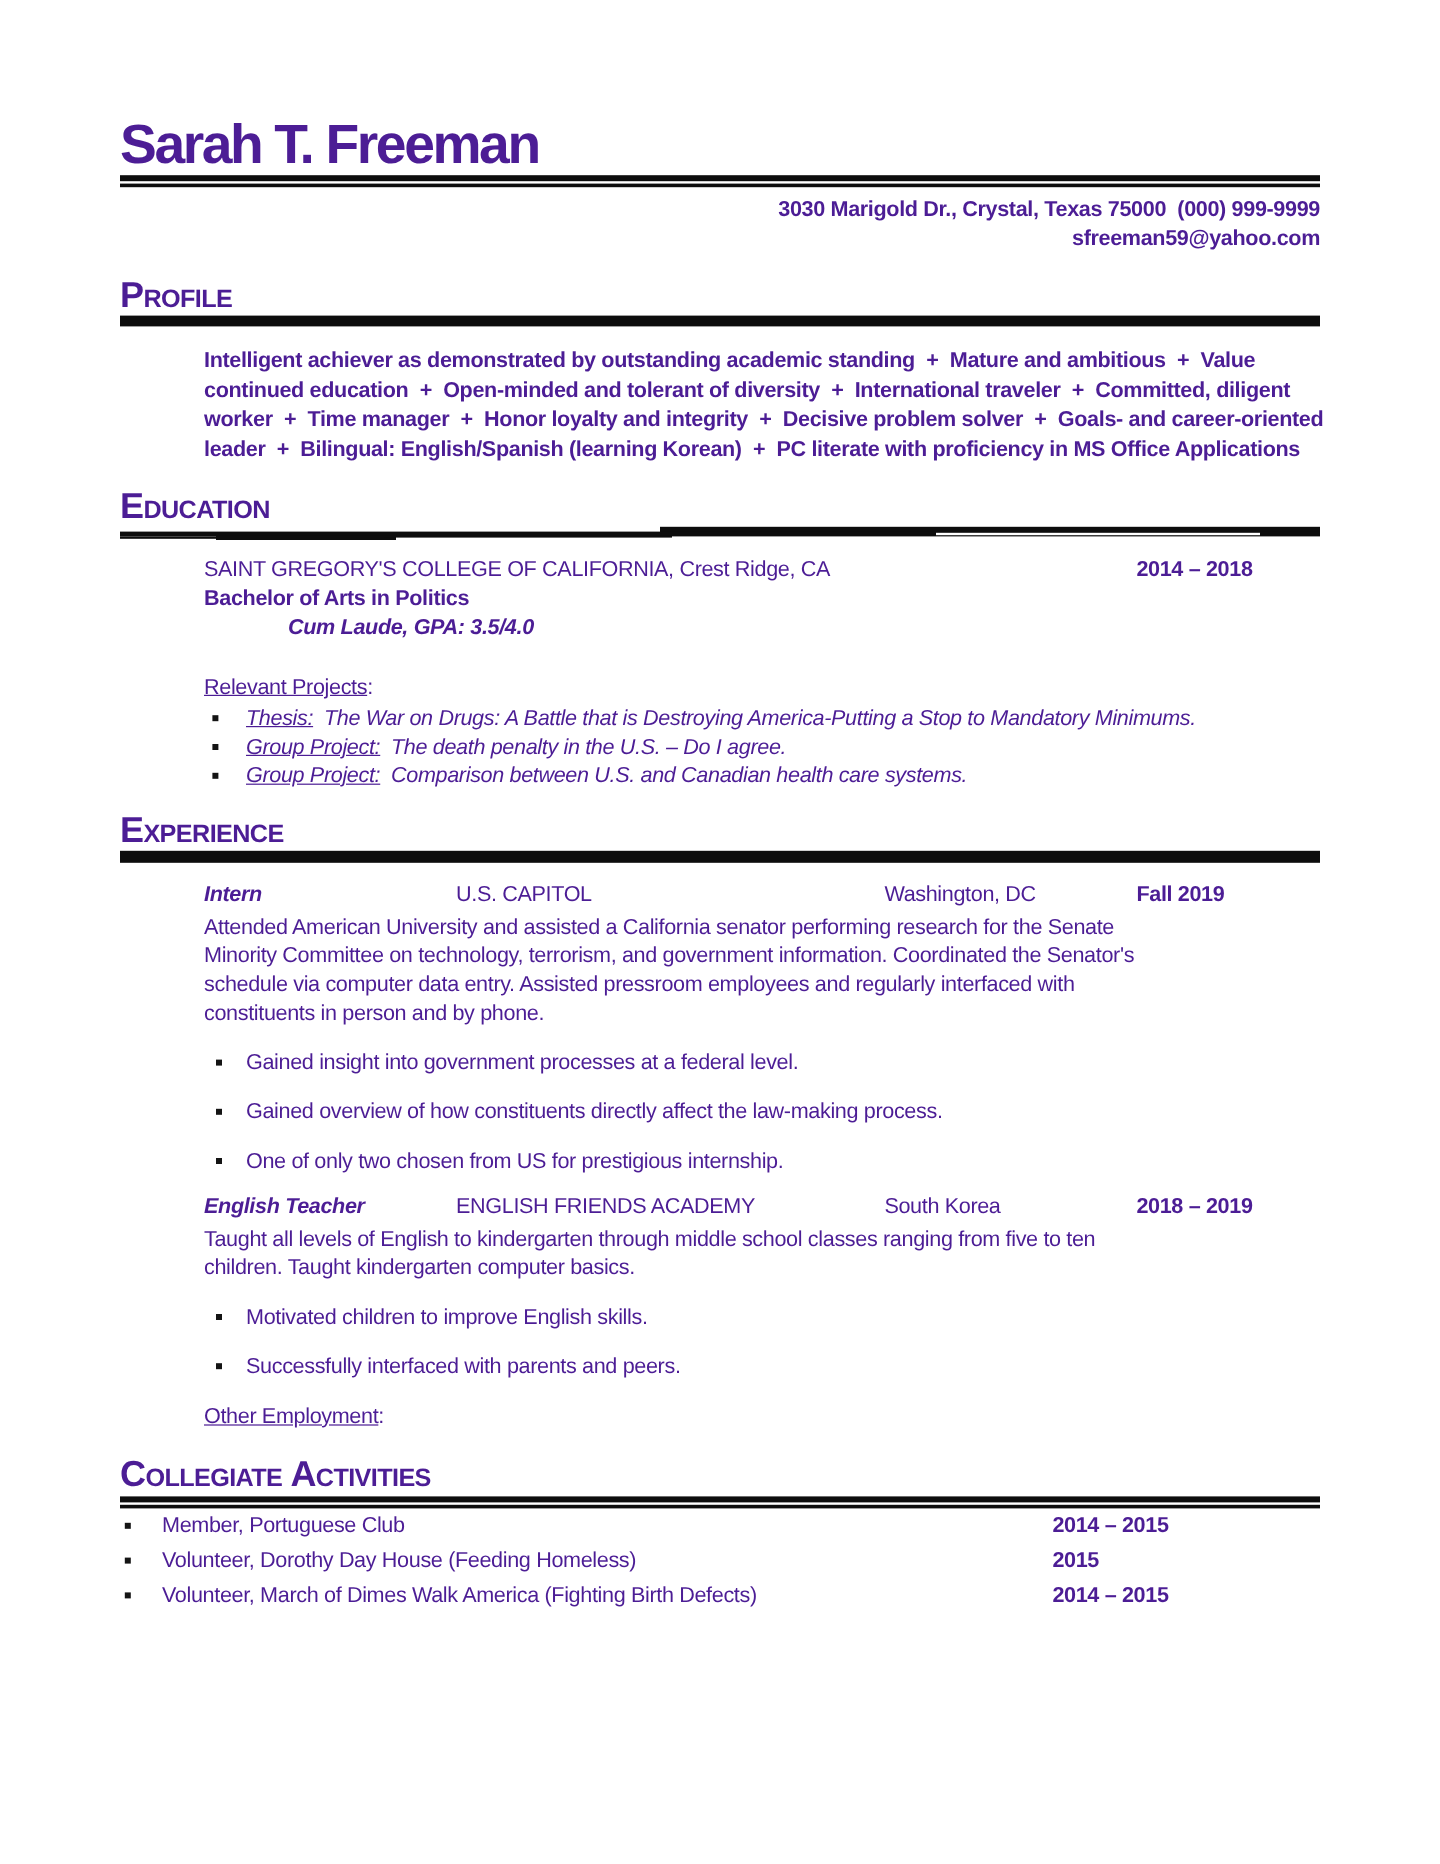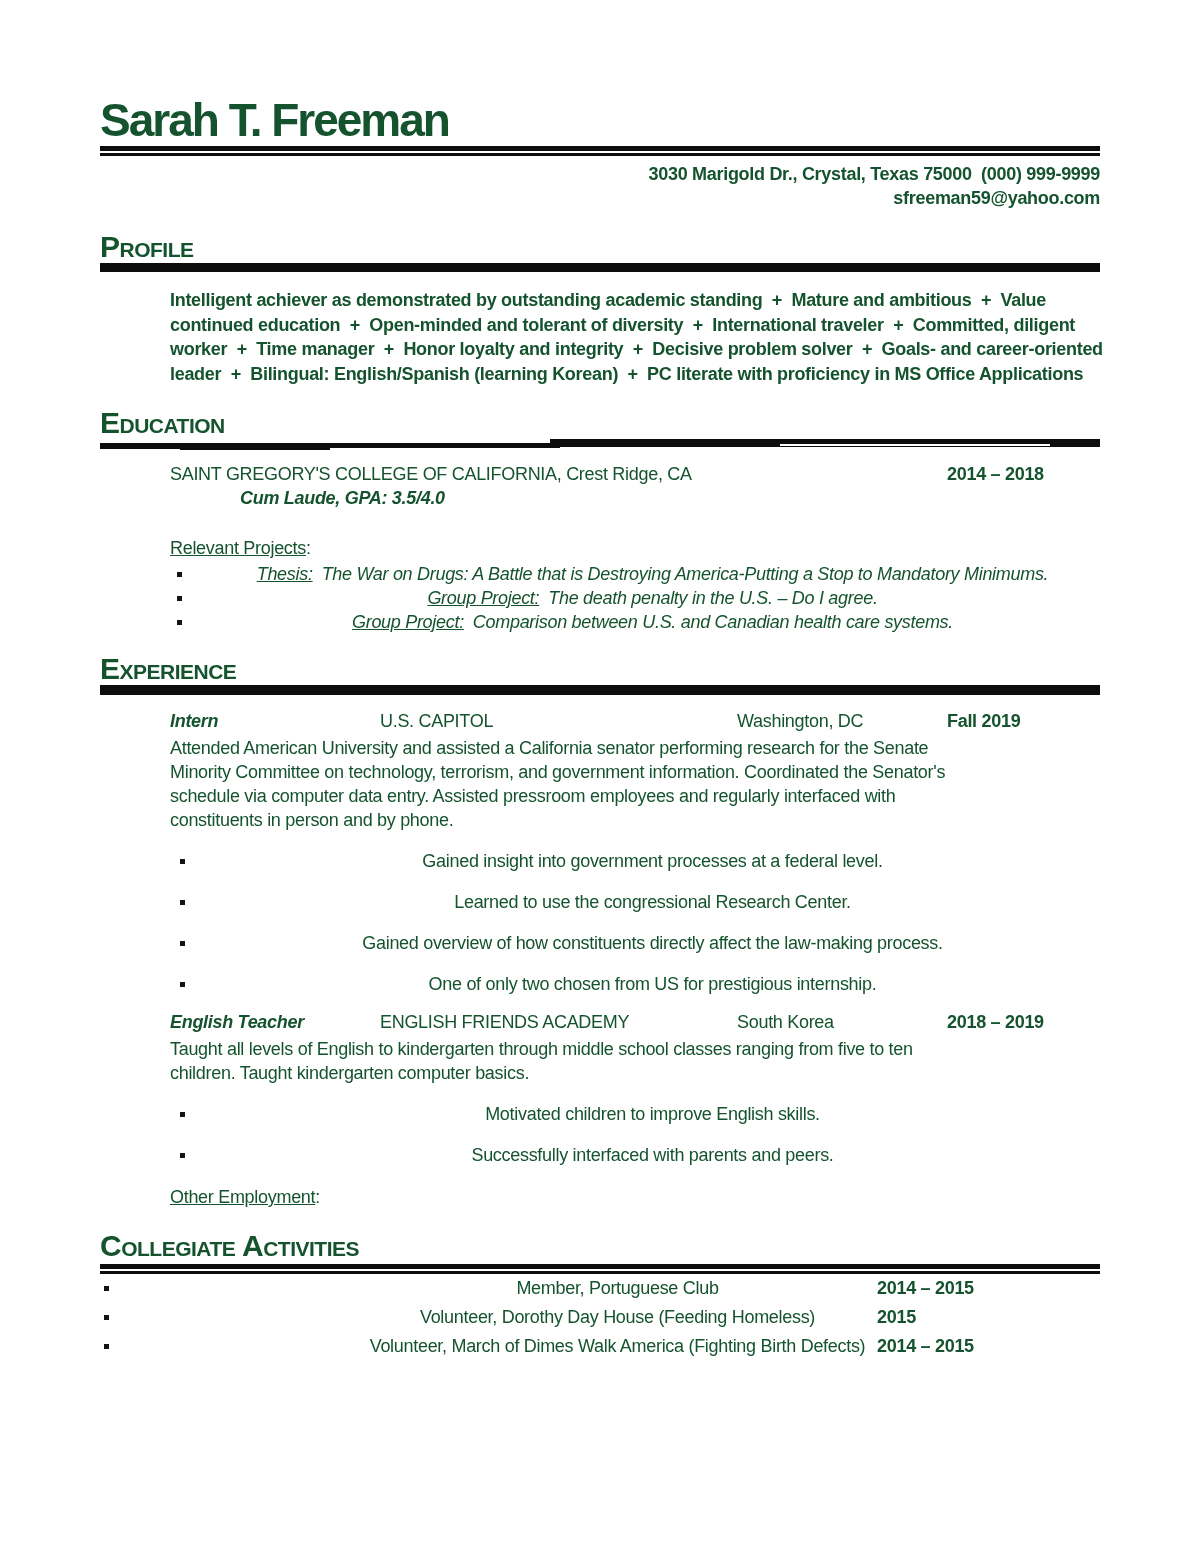--- a/index.html
+++ b/index.html
@@ -1,21 +1,21 @@
 <!DOCTYPE html>
 <html><head>
 <meta charset="utf-8">
 <style>
   html,body { margin:0; padding:0; background:#e8e8e8; }
   .page {
     position:relative;
     width:1200px; height:1553px;
     margin:0 auto;
     background:#ffffff;
-    color:#14532d;
+    color:#4c1d95;
     font-family:"Liberation Sans","DejaVu Sans",sans-serif;
     font-size:18px;
     letter-spacing:-0.3px;
     overflow:hidden;
   }
   .content { width:1000px; margin:0 100px; padding-top:96px; }
 
   
   .name {
     margin:0; font-size:46px; font-weight:bold; letter-spacing:-2px; line-height:48px;
@@ -54,21 +54,21 @@
 
   .profile-text {
     margin:16px 0 0 70px; width:935px; font-weight:bold;
     line-height:24.5px; white-space:pre-wrap;
   }
 
   
   .edu-block { margin-top:12px; line-height:24px; }
   .honors { font-weight:bold; font-style:italic; margin-left:70px; }
   .proj-label-row { margin-top:26px; line-height:24px; }
-  ul.plain { list-style:none; margin:2px 0 0 0; padding:0;text-align:center; }
+  ul.plain { list-style:none; margin:2px 0 0 0; padding:0; }
   .bullet-row { position:relative; line-height:24px; }
   .sq { position:absolute; width:5px; height:5px; background:#141414; top:10px; }
   .proj-item { padding-left:105px; font-style:italic; }
   .proj-item .sq { left:77px; }
   .proj-label { font-style:italic; text-decoration:underline; margin-right:9px; }
 
   
   .job { margin-top:14px; }
   .job-head {
     display:grid; grid-template-columns:210px 357px 210px auto;
@@ -115,20 +115,21 @@
         <span class="rb4"></span>
           <span class="rb5"></span>
           <span class="rb-white"></span>
       </div>
     </div>
     <div class="edu-block indent">
       <div class="rel">
         <span>SAINT GREGORY'S COLLEGE OF CALIFORNIA, Crest Ridge, CA</span>
         <span class="date">2014 – 2018</span>
       </div>
+      <div class="b">Bachelor of Arts in Politics</div>
       <div class="honors">Cum Laude, GPA: 3.5/4.0</div>
       <div class="proj-label-row">
         <span class="u">Relevant Projects</span><span>:</span>
       </div>
       <ul class="plain" style="margin-left:-70px;">
         <li class="bullet-row proj-item">
           <span class="sq"></span>
           <span class="proj-label">Thesis:</span><span>The War on Drugs: A Battle that is Destroying America-Putting a Stop to Mandatory Minimums.</span>
         </li>
         <li class="bullet-row proj-item">
@@ -150,21 +151,20 @@
     <div class="job indent">
       <div class="job-head">
         <span class="jtitle">Intern</span>
         <span>U.S. CAPITOL</span>
         <span>Washington, DC</span>
         <span class="jdate">Fall 2019</span>
       </div>
       <p class="job-summary">Attended American University and assisted a California senator performing research for the Senate Minority Committee on technology, terrorism, and government information. Coordinated the Senator's schedule via computer data entry. Assisted pressroom employees and regularly interfaced with constituents in person and by phone.</p>
       <ul class="plain job-bullets" style="margin-left:-70px;">
         <li class="bullet-row"><span class="sq"></span><span>Gained insight into government processes at a federal level.</span></li>
-        <li class="bullet-row"><span class="sq"></span><span>Learned to use the congressional Research Center.</span></li>
         <li class="bullet-row"><span class="sq"></span><span>Gained overview of how constituents directly affect the law-making process.</span></li>
         <li class="bullet-row"><span class="sq"></span><span>One of only two chosen from US for prestigious internship.</span></li>
       </ul>
     </div>
 
     <div class="job indent">
       <div class="job-head">
         <span class="jtitle">English Teacher</span>
         <span>ENGLISH FRIENDS ACADEMY</span>
         <span>South Korea</span>

